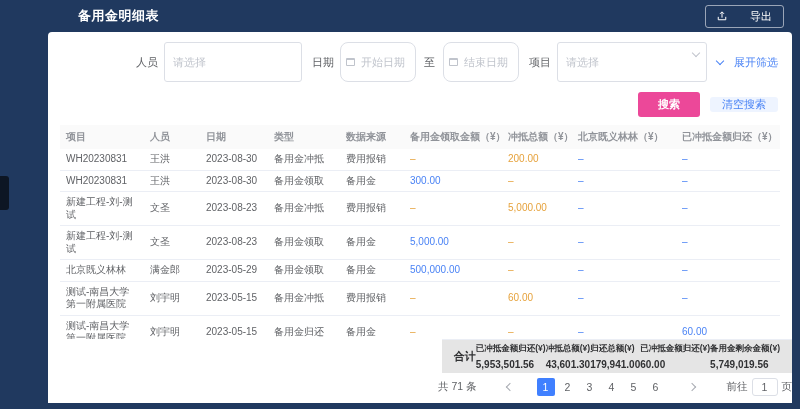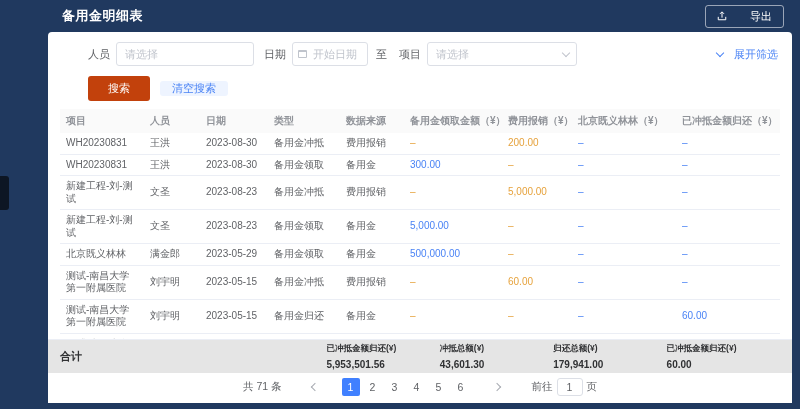--- a/index.html
+++ b/index.html
@@ -1,50 +1,50 @@
 <!DOCTYPE html>
 <html><head>
 <meta charset="utf-8">
 <style>
   * { margin:0; padding:0; box-sizing:border-box; }
   html,body { width:800px; height:409px; overflow:hidden; }
   body { background:#20395f; font-family:"Liberation Sans","DejaVu Sans",sans-serif; position:relative; }
 
   
-  .topbar { position:absolute; left:48px; right:0; top:0; height:32px; display:flex; align-items:center; justify-content:space-between; padding:0 16px 0 14px; }
+  .topbar { position:absolute; left:64px; right:0; top:0; height:32px; display:flex; align-items:center; justify-content:space-between; padding:0 16px 0 14px; }
   .title { color:#ffffff; font-size:13px; font-weight:bold; letter-spacing:.5px; }
   .export-btn { display:inline-flex; align-items:center; gap:23px; color:#fff; font-size:11px; border:1px solid rgba(255,255,255,.55); border-radius:3px; padding:3px 11px; background:transparent; cursor:pointer; font-family:inherit; }
 
   
   .drawer-handle { position:absolute; left:0; top:176px; width:9px; height:34px; background:#0d1624; border-radius:0 3px 3px 0; cursor:pointer; }
 
   
-  .card { position:absolute; left:48px; top:32px; width:744px; height:371px; background:#fff; border-radius:4px 4px 0 0; display:flex; flex-direction:column; overflow:hidden; }
+  .card { position:absolute; left:48px; top:32px; width:744px; height:371px; background:#fff; border-radius:4px 4px 0 0; display:flex; flex-direction:column; overflow:hidden;align-items:flex-end; }
 
   
   .filters { display:flex; align-items:center; padding:10px 14px 6px 40px; font-size:11px; color:#606266; gap:10px; }
   .f-group { display:flex; align-items:center; gap:6px; }
   .f-label { white-space:nowrap; color:#606266; }
-  .inp { height:24px; border:1px solid #dcdfe6; border-radius:3px; font-size:11px; color:#606266; padding:0 8px; background:#fff; font-family:Liberation Sans, sans-serif; outline:none; }
+  .inp { height:40px; border:1px solid #dcdfe6; border-radius:3px; font-size:11px; color:#606266; padding:0 8px; background:#fff; font-family:Liberation Sans, sans-serif; outline:none; }
   .inp::placeholder { color:#c0c4cc; }
   .person-inp { width:138px; }
-  .date-inp { width:76px; padding-left:20px; }
+  .date-inp { width:76px; padding-left:20px;border-radius:8px; }
   .date-box { position:relative; display:flex; align-items:center; }
   .cal-icon { position:absolute; left:6px; width:9px; height:8px; border:1px solid #c0c4cc; border-top:2.5px solid #c0c4cc; border-radius:1px; }
   .sep { color:#606266; margin:0 2px; }
   .select-box { position:relative; display:flex; align-items:center; }
   .select-inp { width:150px; padding-right:20px; }
   .chev { width:6px; height:6px; border-right:1.4px solid #c0c4cc; border-bottom:1.4px solid #c0c4cc; transform:rotate(45deg); display:inline-block; }
   .select-chev { position:absolute; right:8px; top:8px; }
   .expand-link { margin-left:auto; display:flex; align-items:center; gap:11px; color:#4a83f5; font-size:11px; cursor:pointer; white-space:nowrap; }
   .expand-link .chev { border-color:#4a83f5; margin-top:-2px; }
 
   
   .actions { display:flex; align-items:center; gap:10px; padding:4px 14px 8px 40px; }
-  .btn-primary { background:#c2410c; border:none; color:#fff; font-size:11px; padding:5px 20px; border-radius:3px; cursor:pointer; font-family:inherit; }
+  .btn-primary { background:#ec4899; border:none; color:#fff; font-size:11px; padding:5px 20px; border-radius:3px; cursor:pointer; font-family:inherit;font-weight:bold; }
   .btn-plain { background:#eef4ff; border:none; color:#4a83f5; font-size:11px; padding:0 12px; border-radius:3px; cursor:pointer; font-family:inherit; }
 
   
   .table-wrap { flex:1; overflow:hidden; padding:0 12px; }
   table { width:100%; border-collapse:collapse; table-layout:fixed; }
   thead th { background:#fafafa; color:#909399; font-size:10px; font-weight:bold; text-align:left; padding:5px 6px; white-space:nowrap; overflow:hidden; }
   tbody td { font-size:10px; color:#606266; padding:4px 6px; border-bottom:1px solid #ebeef5; line-height:1.25; word-break:break-all; }
   td.blue { color:#4a83f5; }
   td.orange { color:#e6a23c; }
 
@@ -90,20 +90,24 @@
       <span class="f-label">人员</span>
       <input class="inp person-inp" placeholder="请选择" style="">
     </div>
     <div class="f-group">
       <span class="f-label">日期</span>
       <span class="date-box">
         <span class="cal-icon"></span>
         <input class="inp date-inp" placeholder="开始日期" style="">
       </span>
       <span class="sep">至</span>
+      <span class="date-box">
+        <span class="cal-icon"></span>
+        <input class="inp date-inp" placeholder="结束日期" style="">
+      </span>
     </div>
     <div class="f-group">
       <span class="f-label">项目</span>
       <span class="select-box">
         <input class="inp select-inp" placeholder="请选择" style="">
         <span class="chev select-chev"></span>
       </span>
     </div>
     <div class="expand-link">
       <span class="chev"></span>
@@ -130,21 +134,21 @@
           <col style="width:104px">
       </colgroup>
       <thead>
         <tr>
             <th><span>项目</span></th>
             <th><span>人员</span></th>
             <th><span>日期</span></th>
             <th><span>类型</span></th>
             <th><span>数据来源</span></th>
             <th><span>备用金领取金额（¥）</span></th>
-            <th><span>费用报销（¥）</span></th>
+            <th><span>冲抵总额（¥）</span></th>
             <th><span>北京既义林林（¥）</span></th>
             <th><span>已冲抵金额归还（¥）</span></th>
           </tr>
       </thead>
       <tbody>
           <tr>
             <td>WH20230831</td>
             <td>王洪</td>
             <td>2023-08-30</td>
             <td>备用金冲抵</td>
@@ -246,20 +250,24 @@
           <div class="sum-label">冲抵总额(¥)</div>
           <div class="sum-value">43,601.30</div>
         </div>
         <div class="sum-item">
           <div class="sum-label">归还总额(¥)</div>
           <div class="sum-value">179,941.00</div>
         </div>
         <div class="sum-item">
           <div class="sum-label">已冲抵金额归还(¥)</div>
           <div class="sum-value">60.00</div>
+        </div>
+        <div class="sum-item">
+          <div class="sum-label">备用金剩余金额(¥)</div>
+          <div class="sum-value">5,749,019.56</div>
         </div>
       </div>
   </div>
 
   <div class="pagination">
     <span class="total-text">共 71 条</span>
     <button class="page-arrow">
         <span class="chev chev-left"></span>
       </button>
     <span style="display:inline-flex;gap:4px;">

